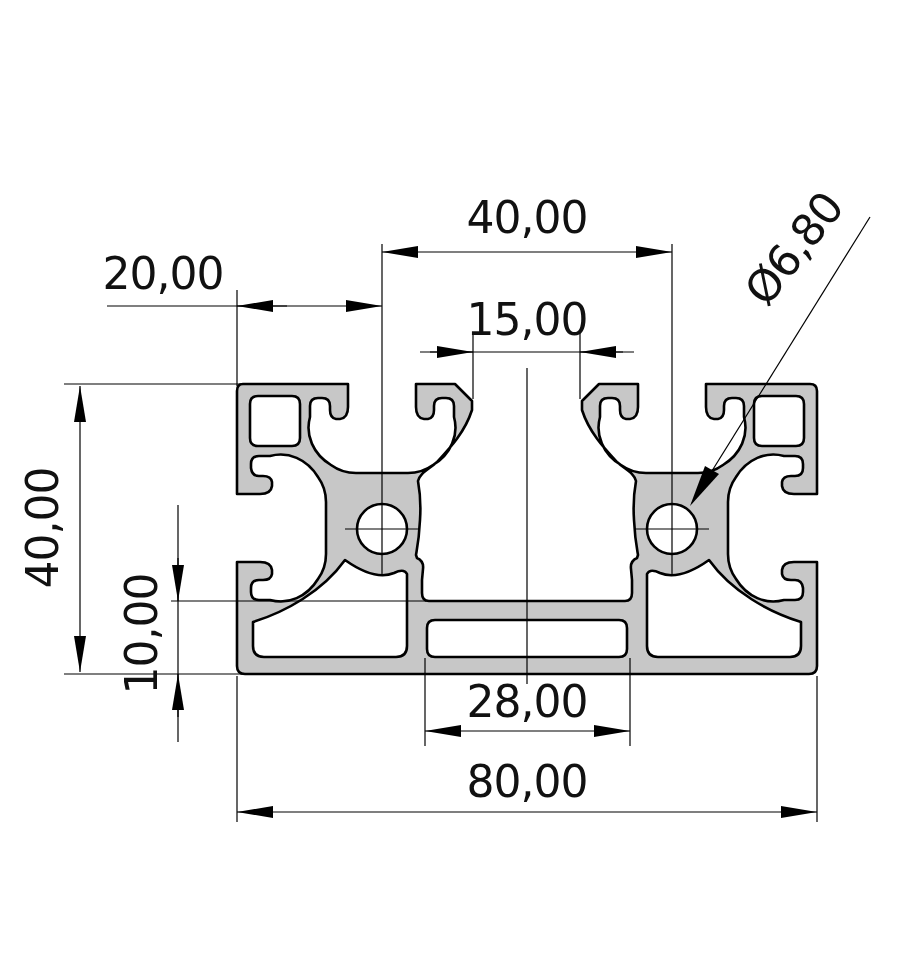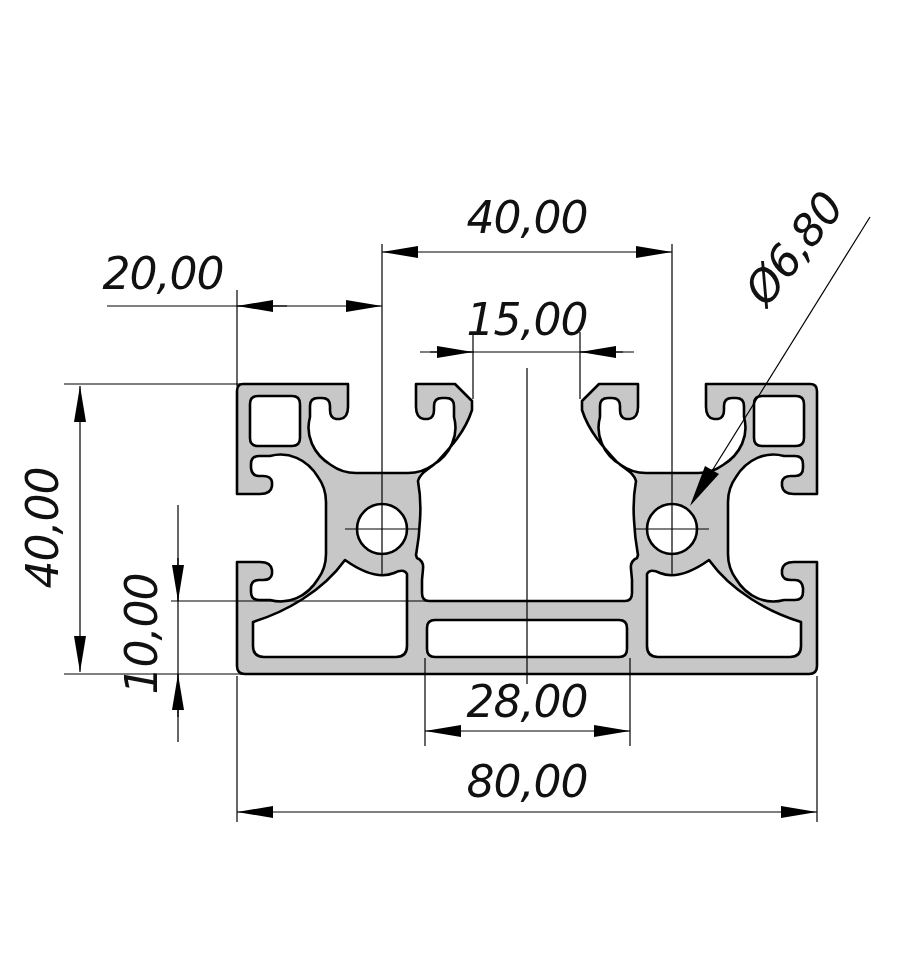--- a/index.html
+++ b/index.html
@@ -1,16 +1,16 @@
 <!DOCTYPE html>
 <html><head>
 <meta charset="utf-8">
 <style>
   html, body { margin: 0; padding: 0; background: #ffffff; }
-  .stage { position: relative; width: 916px; height: 856px; background: #ffffff; overflow: hidden; font-style: italic; }
+  .stage { position: relative; width: 916px; height: 856px; background: #ffffff; overflow: hidden; }
   svg { display: block; }
   .dimtext {
     font-family: "DejaVu Sans", "Liberation Sans", sans-serif;
     font-size: 44px;
     letter-spacing: -1px;
     fill: #111111;
   }
   .thin  { stroke: #000000; stroke-width: 1.2px; fill: none; }
   .thick { stroke: #000000; stroke-width: 2.6px; stroke-linejoin: round; }
   .arrow { fill: #000000; stroke: none; }

